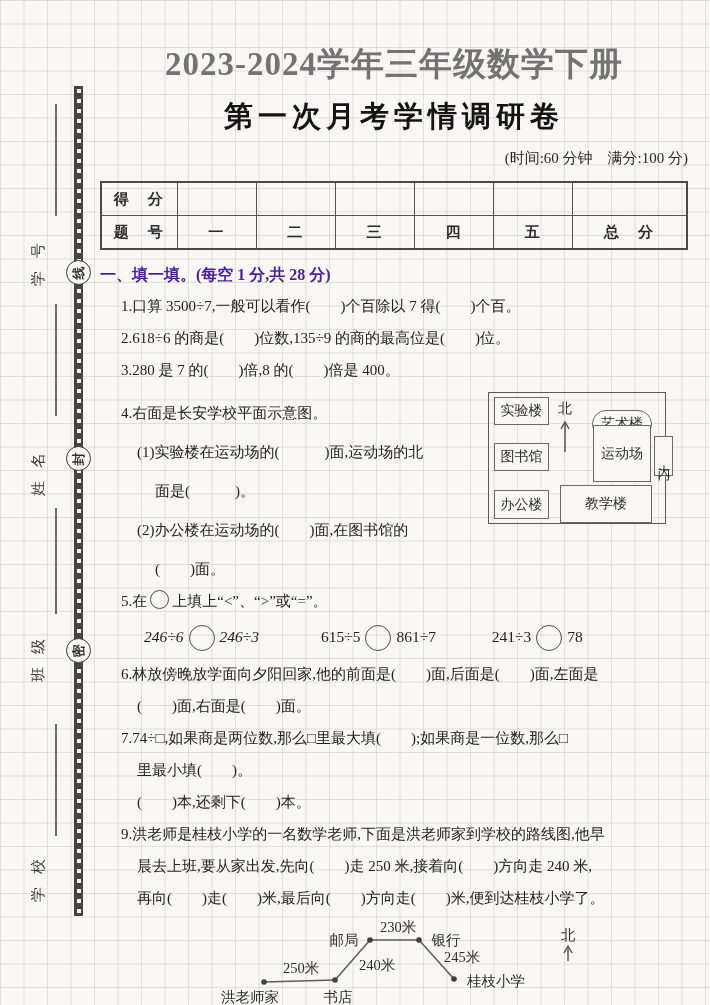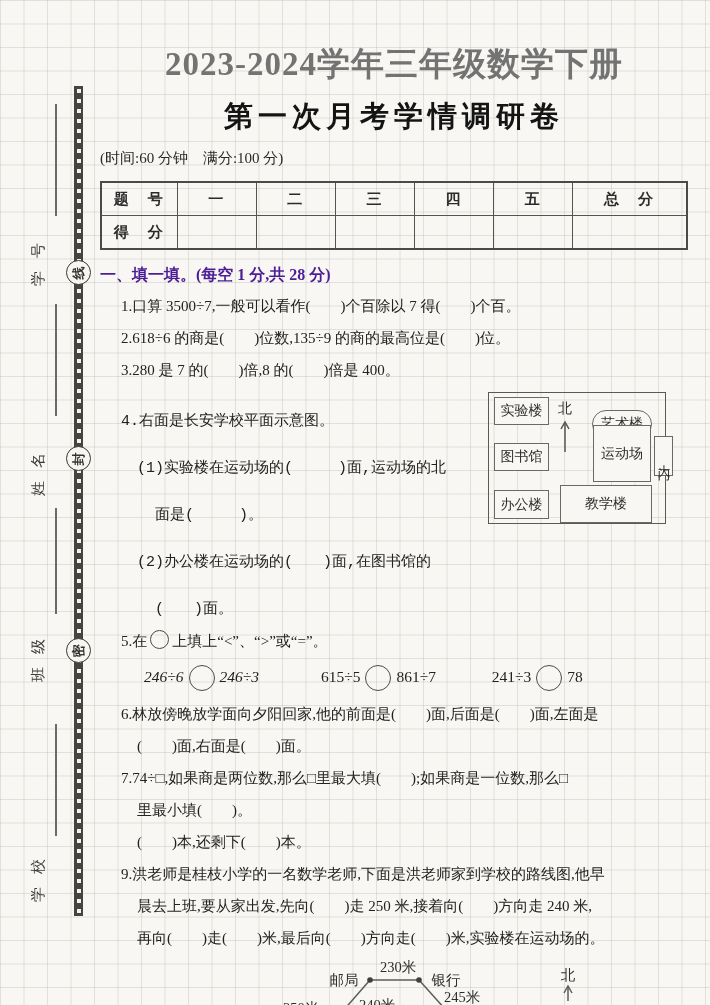--- a/index.html
+++ b/index.html
@@ -30,41 +30,41 @@
     position:absolute; left:66px; width:23px; height:23px; border:1.6px solid #38383454;
     border:1.6px solid #383834; border-radius:50%; background:#f7f6f1; z-index:2;
     display:flex; align-items:center; justify-content:center;
   }
   .seal-circle span { transform:rotate(-90deg); font-size:13px; font-weight:bold; color:#333; }
 
   
   .main { position:absolute; left:100px; top:0; width:588px; }
   .title1 { margin-top:42px; text-align:center; font-size:33px; font-weight:bold; color:#737373; letter-spacing:1px; }
   .title2 { margin-top:10px; text-align:center; font-size:29px; font-weight:bold; color:#141414; letter-spacing:5px; }
-  .meta   { margin-top:12px; text-align:left; font-size:15px; color:#2a2a2a; }
+  .meta   { margin-top:12px; text-align:right; font-size:15px; color:#2a2a2a; }
 
   table.score {
     margin-top:13px; width:100%; border-collapse:collapse; table-layout:fixed;
     border:2px solid #4a4a46; font-size:15px; color:#2b2b2b;
   }
   table.score td {
     border:1.2px solid #55554f; height:30px; text-align:center; font-weight:600;
     letter-spacing:2px;
   }
   td.thead { letter-spacing:6px; }
 
   .sec-heading { margin-top:15px; font-size:16px; font-weight:bold; color:#4c1d95; }
   .q  { margin-top:9px; padding-left:21px; font-size:15px; white-space:nowrap; line-height:23px; }
   .q-cont  { padding-left:37px; }
   .q-cont2 { padding-left:55px; }
 
   
   .q4-wrap { display:flex; margin-top:4px; }
   .q4-text { width:388px; }
-  .q4-text .q { margin-top:24px;font-family:Liberation Mono, monospace; }
+  .q4-text .q { margin-top:16px; }
   .schoolmap { position:relative; width:196px; height:136px; margin-top:4px; font-size:14px; }
   .schoolmap .outer { position:absolute; left:0; top:2px; width:176px; height:130px; border:1.5px solid #5a5a55; }
   .mbox {
     position:absolute; border:1.2px solid #6a6a64; background:#f8f7f3;
     display:flex; align-items:center; justify-content:center; color:#2e2e2c; z-index:1;
   }
   .north-label { position:absolute; z-index:1; color:#2e2e2c; }
   .narrow-svg { position:absolute; z-index:1; }
   .gate { writing-mode:vertical-rl; letter-spacing:2px; }
 
@@ -122,36 +122,36 @@
       <col style="width:13%">
         <col style="width:13.5%">
         <col style="width:13.5%">
         <col style="width:13.5%">
       <col style="width:13.5%">
         <col style="width:13.5%">
         <col style="width:19.5%">
     </colgroup>
     <tbody>
         <tr>
+      <td class="thead">得　分</td>
+      <td></td>
+      <td></td>
+      <td></td>
+      <td></td>
+      <td></td>
+      <td></td>
+    </tr>
+    <tr>
       <td class="thead">题　号</td>
       <td>一</td>
       <td>二</td>
       <td>三</td>
       <td>四</td>
       <td>五</td>
       <td>总　分</td>
-    </tr>
-    <tr>
-      <td class="thead">得　分</td>
-      <td></td>
-      <td></td>
-      <td></td>
-      <td></td>
-      <td></td>
-      <td></td>
     </tr>
   </tbody>
     </table>
 
   <div class="sec-heading">一、填一填。(每空 1 分,共 28 分)</div>
 
   <div class="q">1.口算 3500÷7,一般可以看作(　　)个百除以 7 得(　　)个百。</div>
   <div class="q">2.618÷6 的商是(　　)位数,135÷9 的商的最高位是(　　)位。</div>
   <div class="q">3.280 是 7 的(　　)倍,8 的(　　)倍是 400。</div>
 
@@ -189,21 +189,21 @@
     <span class="grp"><span>241÷3</span><span class="cmp-circle"></span><span>78</span></span>
   </div>
 
   <div class="q" style="margin-top:12px;">6.林放傍晚放学面向夕阳回家,他的前面是(　　)面,后面是(　　)面,左面是</div>
   <div class="q q-cont">(　　)面,右面是(　　)面。</div>
   <div class="q">7.74÷□,如果商是两位数,那么□里最大填(　　);如果商是一位数,那么□</div>
   <div class="q q-cont">里最小填(　　)。</div>
   <div class="q q-cont">(　　)本,还剩下(　　)本。</div>
   <div class="q">9.洪老师是桂枝小学的一名数学老师,下面是洪老师家到学校的路线图,他早</div>
   <div class="q q-cont">晨去上班,要从家出发,先向(　　)走 250 米,接着向(　　)方向走 240 米,</div>
-  <div class="q q-cont">再向(　　)走(　　)米,最后向(　　)方向走(　　)米,实验楼在运动场的。</div>
+  <div class="q q-cont">再向(　　)走(　　)米,最后向(　　)方向走(　　)米,便到达桂枝小学了。</div>
 
   <div class="route-wrap">
     <svg class="route-svg" width="440" height="96" viewBox="0 0 440 96">
       <line x1="92" y1="66" x2="163" y2="64"></line>
       <line x1="163" y1="64" x2="198" y2="24"></line>
       <line x1="198" y1="24" x2="247" y2="24"></line>
       <line x1="247" y1="24" x2="282" y2="63"></line>
       <circle cx="92" cy="66" r="2.8"></circle>
       <circle cx="163" cy="64" r="2.8"></circle>
       <circle cx="198" cy="24" r="2.8"></circle>

